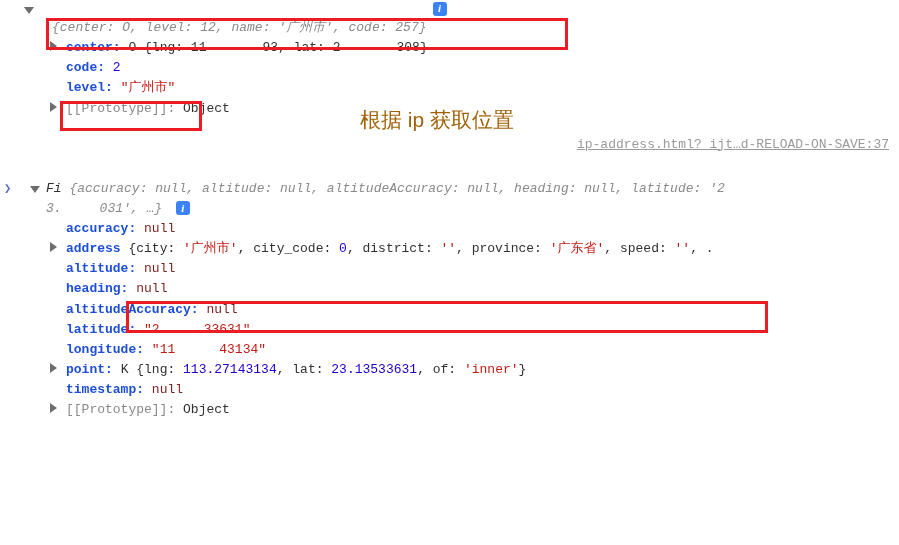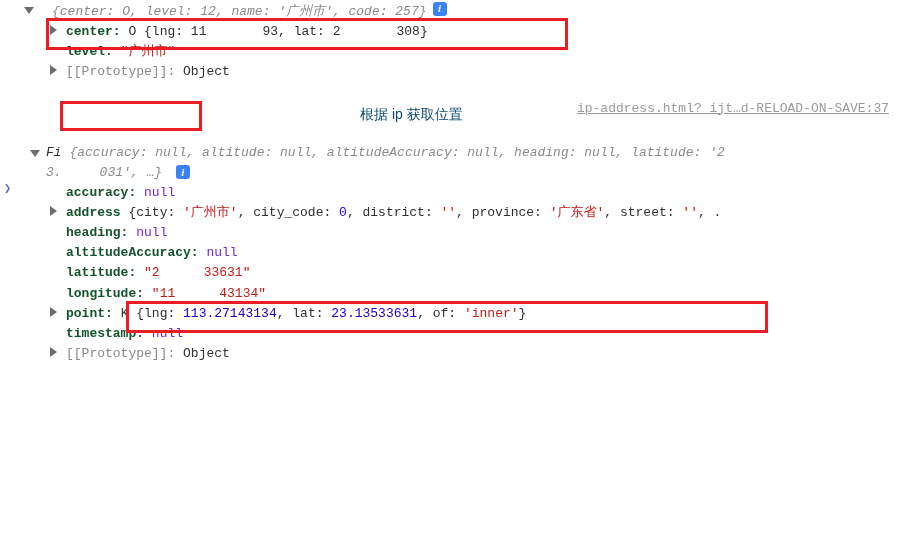--- a/index.html
+++ b/index.html
@@ -21,71 +21,75 @@
     left: 50px;
     top: 3px;
     width: 0; height: 0;
     border-style: solid;
     cursor: pointer;
   }
   .tri.right { border-width: 5px 0 5px 7px; border-color: transparent transparent transparent #6d6d6d; }
   .tri.down  { border-width: 7px 5px 0 5px; border-color: #6d6d6d transparent transparent transparent; left: 32px; top:5px;}
   .tri.outer-down { left: 24px; }
   .tri.outer-right2 { left: 30px; }
-  .key { color: #14532d; font-weight: 600; }
+  .key { color: #1d4ed8; font-weight: 600; }
   .val-str { color: #c41a16; }
   .val-num { color: #1c00cf; }
-  .val-bool, .val-null { color: #6d28d9; }
+  .val-bool, .val-null { color: #7f1d1d; }
   .plain { color: #303030; }
   .faint { color: #8a8a8a; font-style: italic; }
   .info-badge {
     display: inline-flex; align-items:center; justify-content:center;
     width: 14px; height: 14px; border-radius: 3px;
     background: #3b82f6; color:#fff; font-style: italic; font-weight:700;
     font-size: 11px; font-family: Georgia, serif;
     margin-left: 6px;
     vertical-align: middle;
   }
   .redbox { position:absolute; border:3px solid #ec1c24; pointer-events:none; }
   .redacted {
     display:inline-block; height:12px; border-radius:3px;
     vertical-align:middle;
   }
   .sep { position:relative; padding-left: 46px; margin-top: 28px; }
   .sep .greyline { position:absolute; right:10px; top:-12px; white-space:nowrap;margin-left:12px; }
   .greylink { color:#9a9a9a; font-style:normal; text-decoration:underline; font-family:inherit; }
   .annot {
-    position:absolute; color:#0c4a6e; font-family: "Microsoft YaHei","PingFang SC",sans-serif;
-    font-size: 14px; font-weight:500;
+    position:absolute; color:#a16207; font-family: "Microsoft YaHei","PingFang SC",sans-serif;
+    font-size: 21px; font-weight:500;
   }
   .arrow-col { position:absolute; left:4px; top:180px; color:#5c6bc0; font-size:12px; }
   .wrapline { white-space: normal; padding-right: 30px;}
 </style>
 </head>
 <body>
 
 <div class="viewport">
 
   <div class="row ind1 expander">
     <span class="tri down outer-down"></span>
-    <span class="faint" style="margin-left:6px;">
+    <span class="faint" style="margin-left:6px;margin-top:16px;">
       <span>{center: O, level: </span><span>12</span><span>, name: </span><span>'广州市'</span><span>, code: </span><span>257</span><span>}</span>
     </span>
     <span class="info-badge">i</span>
   </div>
 
   <div class="row ind2">
     <span class="tri right"></span>
     <span class="key">center:</span>
     <span class="plain"> <span>O</span> </span>
     <span class="plain">
       <span>{lng: </span><span>11</span><span class="redacted" style="width:56px;"></span><span>93</span><span>, lat: </span><span>2</span><span class="redacted" style="width:56px;"></span><span>308</span><span>}</span>
     </span>
   </div>
 
+  <div class="row ind2">
+    <span class="key">code:</span>
+    <span class="val-num"> <span>2</span></span><span class="redacted" style="width:18px;"></span>
+  </div>
 
 
   <div class="row ind2">
     <span class="key">level:</span>
     <span class="val-str"> <span>"广州市"</span></span>
   </div>
 
   <div class="row ind2">
     <span class="tri right"></span>
     <span class="plain" style="color:#888">[[Prototype]]:</span>
@@ -113,24 +117,28 @@
 
   <div class="row ind2">
     <span class="key">accuracy:</span>
     <span class="val-null"> <span>null</span></span>
   </div>
 
   <div class="row ind2">
     <span class="tri right"></span>
     <span class="key">address</span>
     <span class="plain">
-      <span> {city: </span><span class="val-str">'广州市'</span><span>, city_code: </span><span class="val-num">0</span><span>, district: </span><span class="val-str">''</span><span>, province: </span><span class="val-str">'广东省'</span><span>, street: </span><span class="val-str">''</span><span>, .</span>
+      <span> {city: </span><span class="val-str">'广州市'</span><span>, city_code: </span><span class="val-num">0</span><span>, district: </span><span class="val-str">''</span><span>, province: </span><span class="val-str">'广东省'</span><span>, speed: </span><span class="val-str">''</span><span>, .</span>
     </span>
   </div>
 
+  <div class="row ind2">
+    <span class="key">altitude:</span>
+    <span class="val-null"> <span>null</span></span>
+  </div>
 
   <div class="row ind2">
     <span class="key">heading:</span>
     <span class="val-null"> <span>null</span></span>
   </div>
 
   <div class="row ind2">
     <span class="key">altitudeAccuracy:</span>
     <span class="val-null"> <span>null</span></span>
   </div>

